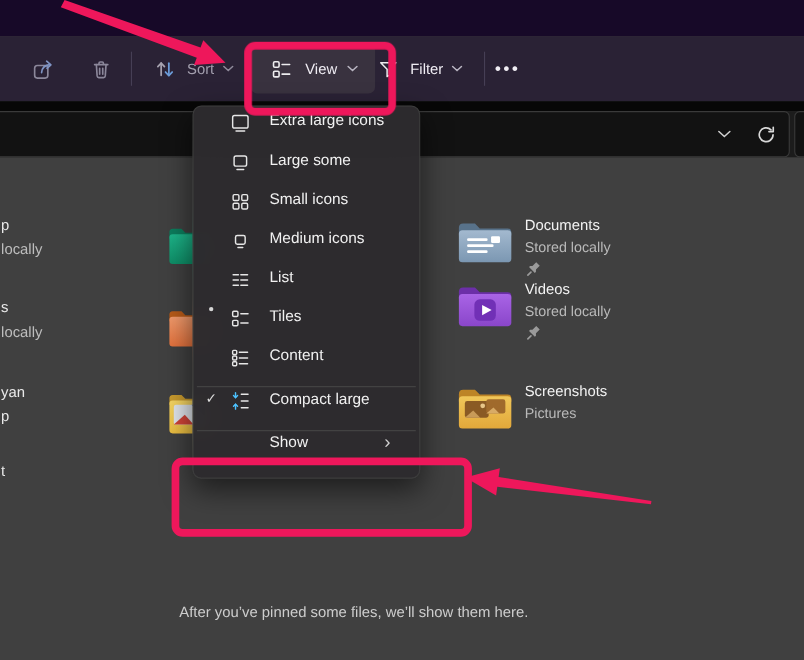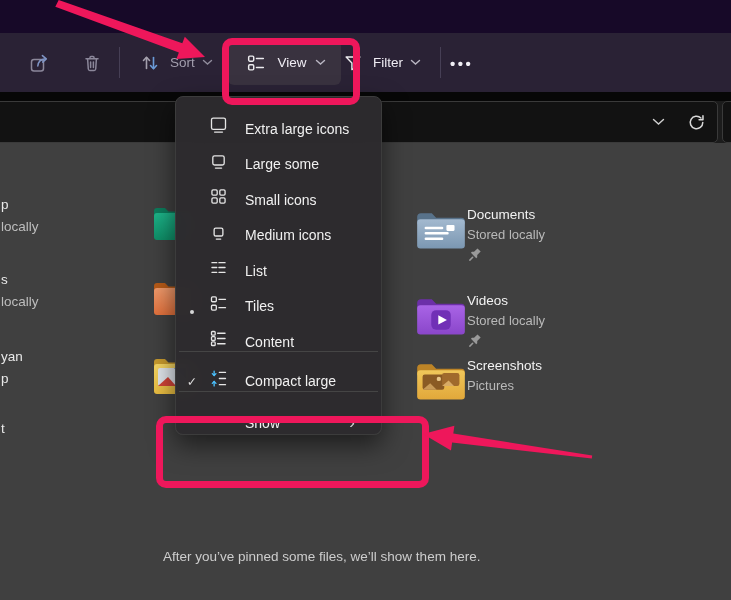--- a/index.html
+++ b/index.html
@@ -20,37 +20,37 @@
 
   
   .strip{position:absolute;left:0;top:92px;width:731px;height:9px;background:#070707;}
   .address-row{position:absolute;left:0;top:101px;width:731px;height:42px;background:#1c1c1c;}
   .address-box{position:absolute;left:-10px;top:0;width:726px;height:40px;background:#121212;
                border:1px solid #3a3a3a;border-radius:5px;}
   .abox-btn{position:absolute;top:50%;transform:translateY(-50%);display:inline-flex;align-items:center;justify-content:center;width:24px;height:24px;}
   .search-box{position:absolute;left:722px;top:0;width:50px;height:40px;background:#121212;border:1px solid #3a3a3a;border-radius:5px;}
 
   
-  .tile{position:absolute;left:415px;display:flex;margin-top:10px;}
+  .tile{position:absolute;left:415px;display:flex;gap:10px;}
   .tile-icon{width:52px;height:46px;display:inline-block;}
   .tile-text{display:flex;flex-direction:column;}
   .tile-title{font-size:13.5px;color:#f2f2f2;margin-top:1px;}
   .tile-subtitle{font-size:13px;color:#b9b9b9;margin-top:5px;}
   .tile-pin{margin-top:5px;margin-left:1px;width:15px;height:15px;display:inline-block;}
   .frag{position:absolute;left:1px;font-size:13.5px;white-space:nowrap;}
   .frag.primary{color:#e9e9e9;}
   .frag.secondary{color:#bdbdbd;}
   .partial-folder{position:absolute;left:152px;display:inline-block;}
   .empty-hint{position:absolute;left:163px;top:549px;font-size:13.5px;color:#cdcdcd;}
 
   
   .menu{position:absolute;left:175px;top:96px;width:205px;background:rgba(45,43,46,0.98);
         border:1px solid #3c3c3c;border-radius:8px;box-shadow:0 10px 26px rgba(0,0,0,.55);
         padding:4px 0 3px 0;z-index:10;backdrop-filter:blur(14px);}
-  .menu-item{display:flex;align-items:flex-end;height:35.5px;padding:0 20px 0 8px;}
+  .menu-item{display:flex;align-items:flex-start;height:35.5px;padding:0 20px 0 8px;}
   .menu-item.tall{height:38px;}
   .gutter{width:16px;display:inline-flex;justify-content:center;align-items:center;color:#dcdcdc;flex:none;}
   .gutter.check{font-size:12.5px;}
   .gutter .dot{width:4.5px;height:4.5px;border-radius:50%;background:#d6d6d6;display:inline-block;}
   .mi-wrap{width:22px;height:22px;margin-left:7px;display:inline-flex;align-items:center;justify-content:center;flex:none;}
   .mlabel{font-size:14px;color:#f1f1f1;margin-left:16px;white-space:nowrap;}
   .subchev{margin-left:auto;color:#cfcfcf;font-size:17px;line-height:1;padding-right:6px;}
   .menu-sep{height:1px;background:#454545;margin:1.5px 3px;}
 
   
@@ -329,21 +329,21 @@
         <span class="tile-pin">
           <svg width="15" height="15" viewBox="0 0 16 16" fill="#9a9a9a">
             <g transform="rotate(45 8 7)">
               <path d="M5.6 1.6h4.8v5.2l1.6 1.6v1.5H4V8.4l1.6-1.6z"></path>
             </g>
             <path d="M5 11L2 14" stroke="#9a9a9a" stroke-width="1.6" stroke-linecap="round" fill="none"></path>
           </svg>
         </span>
       </div>
     </div>
-    <div class="tile" style="top: 282px;">
+    <div class="tile" style="top: 254px;">
       <span class="tile-icon">
         <svg width="52" height="46" viewBox="0 0 48 40">
           <defs>
             <linearGradient id="gv" x1="0" y1="0" x2="0" y2="1">
               <stop offset="0" stop-color="#a964e6"></stop>
               <stop offset="1" stop-color="#8a46ca"></stop>
             </linearGradient>
           </defs>
           <path d="M2 9c0-2.2 1.3-3.5 3.5-3.5h10l4 4H43c2 0 3 1.2 3 3v3H2z" fill="#6c2fa8"></path>
           <rect x="2" y="11" width="44" height="27" rx="3" fill="url(#gv)"></rect>

